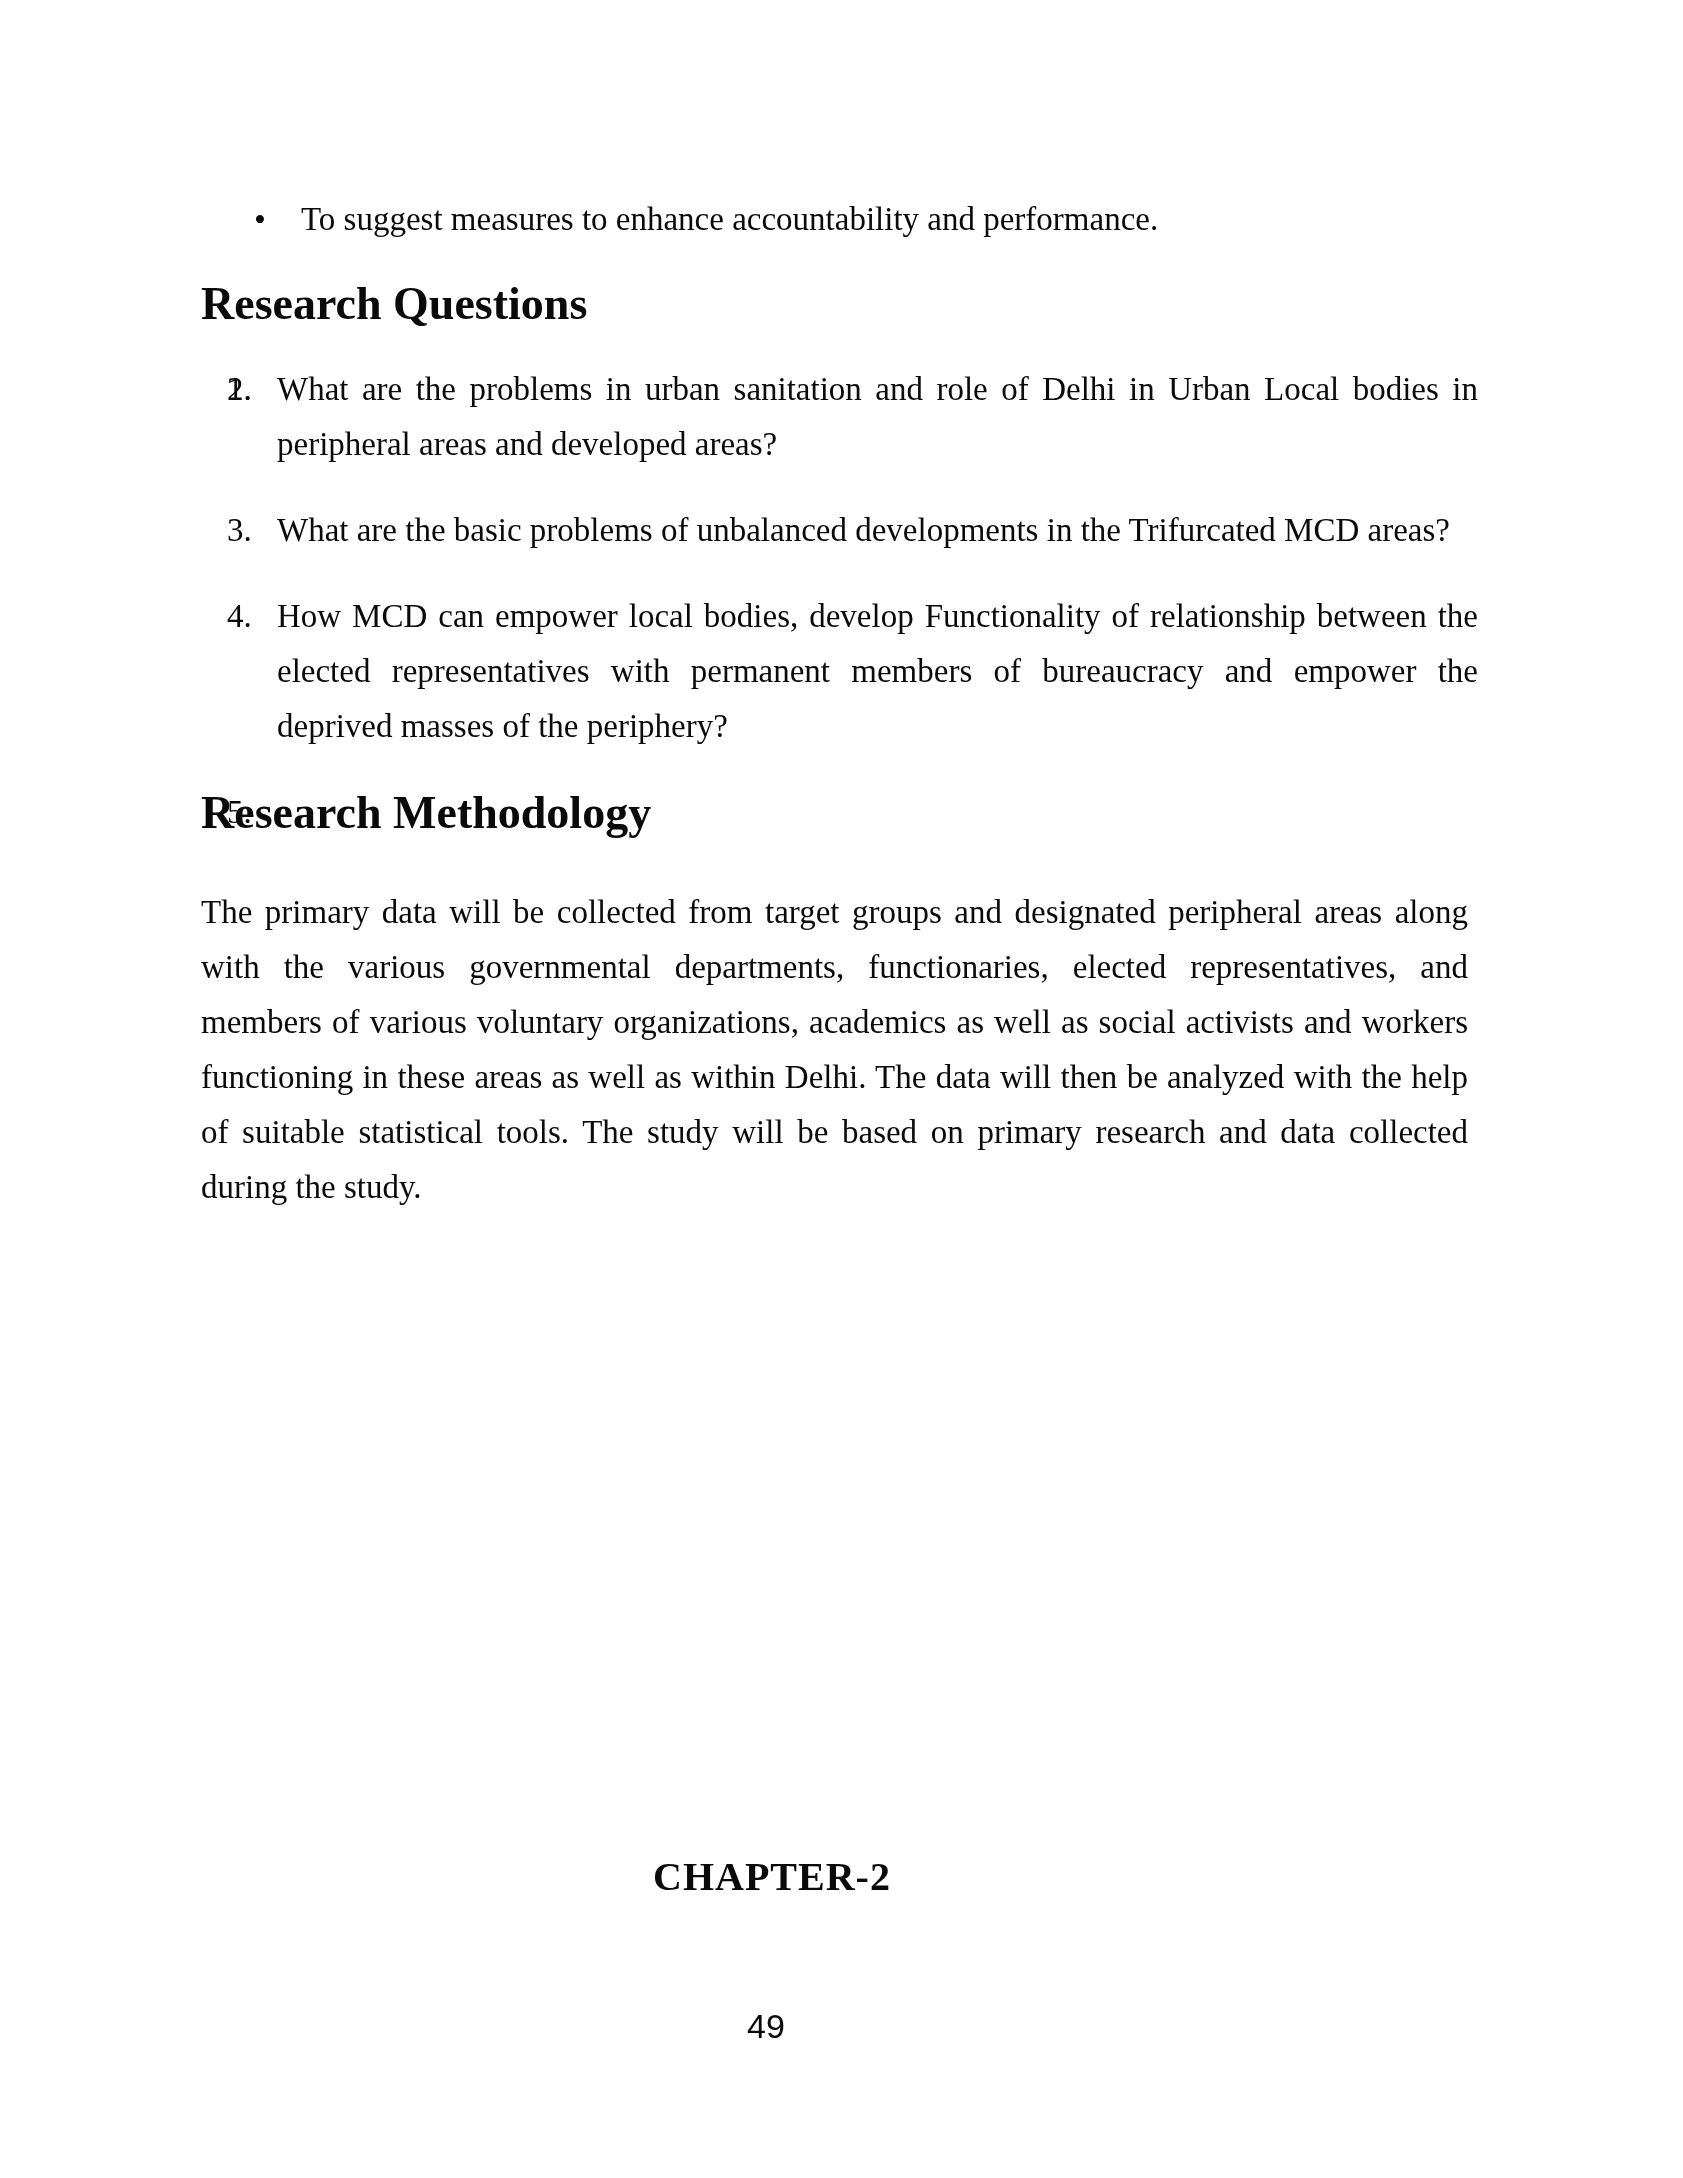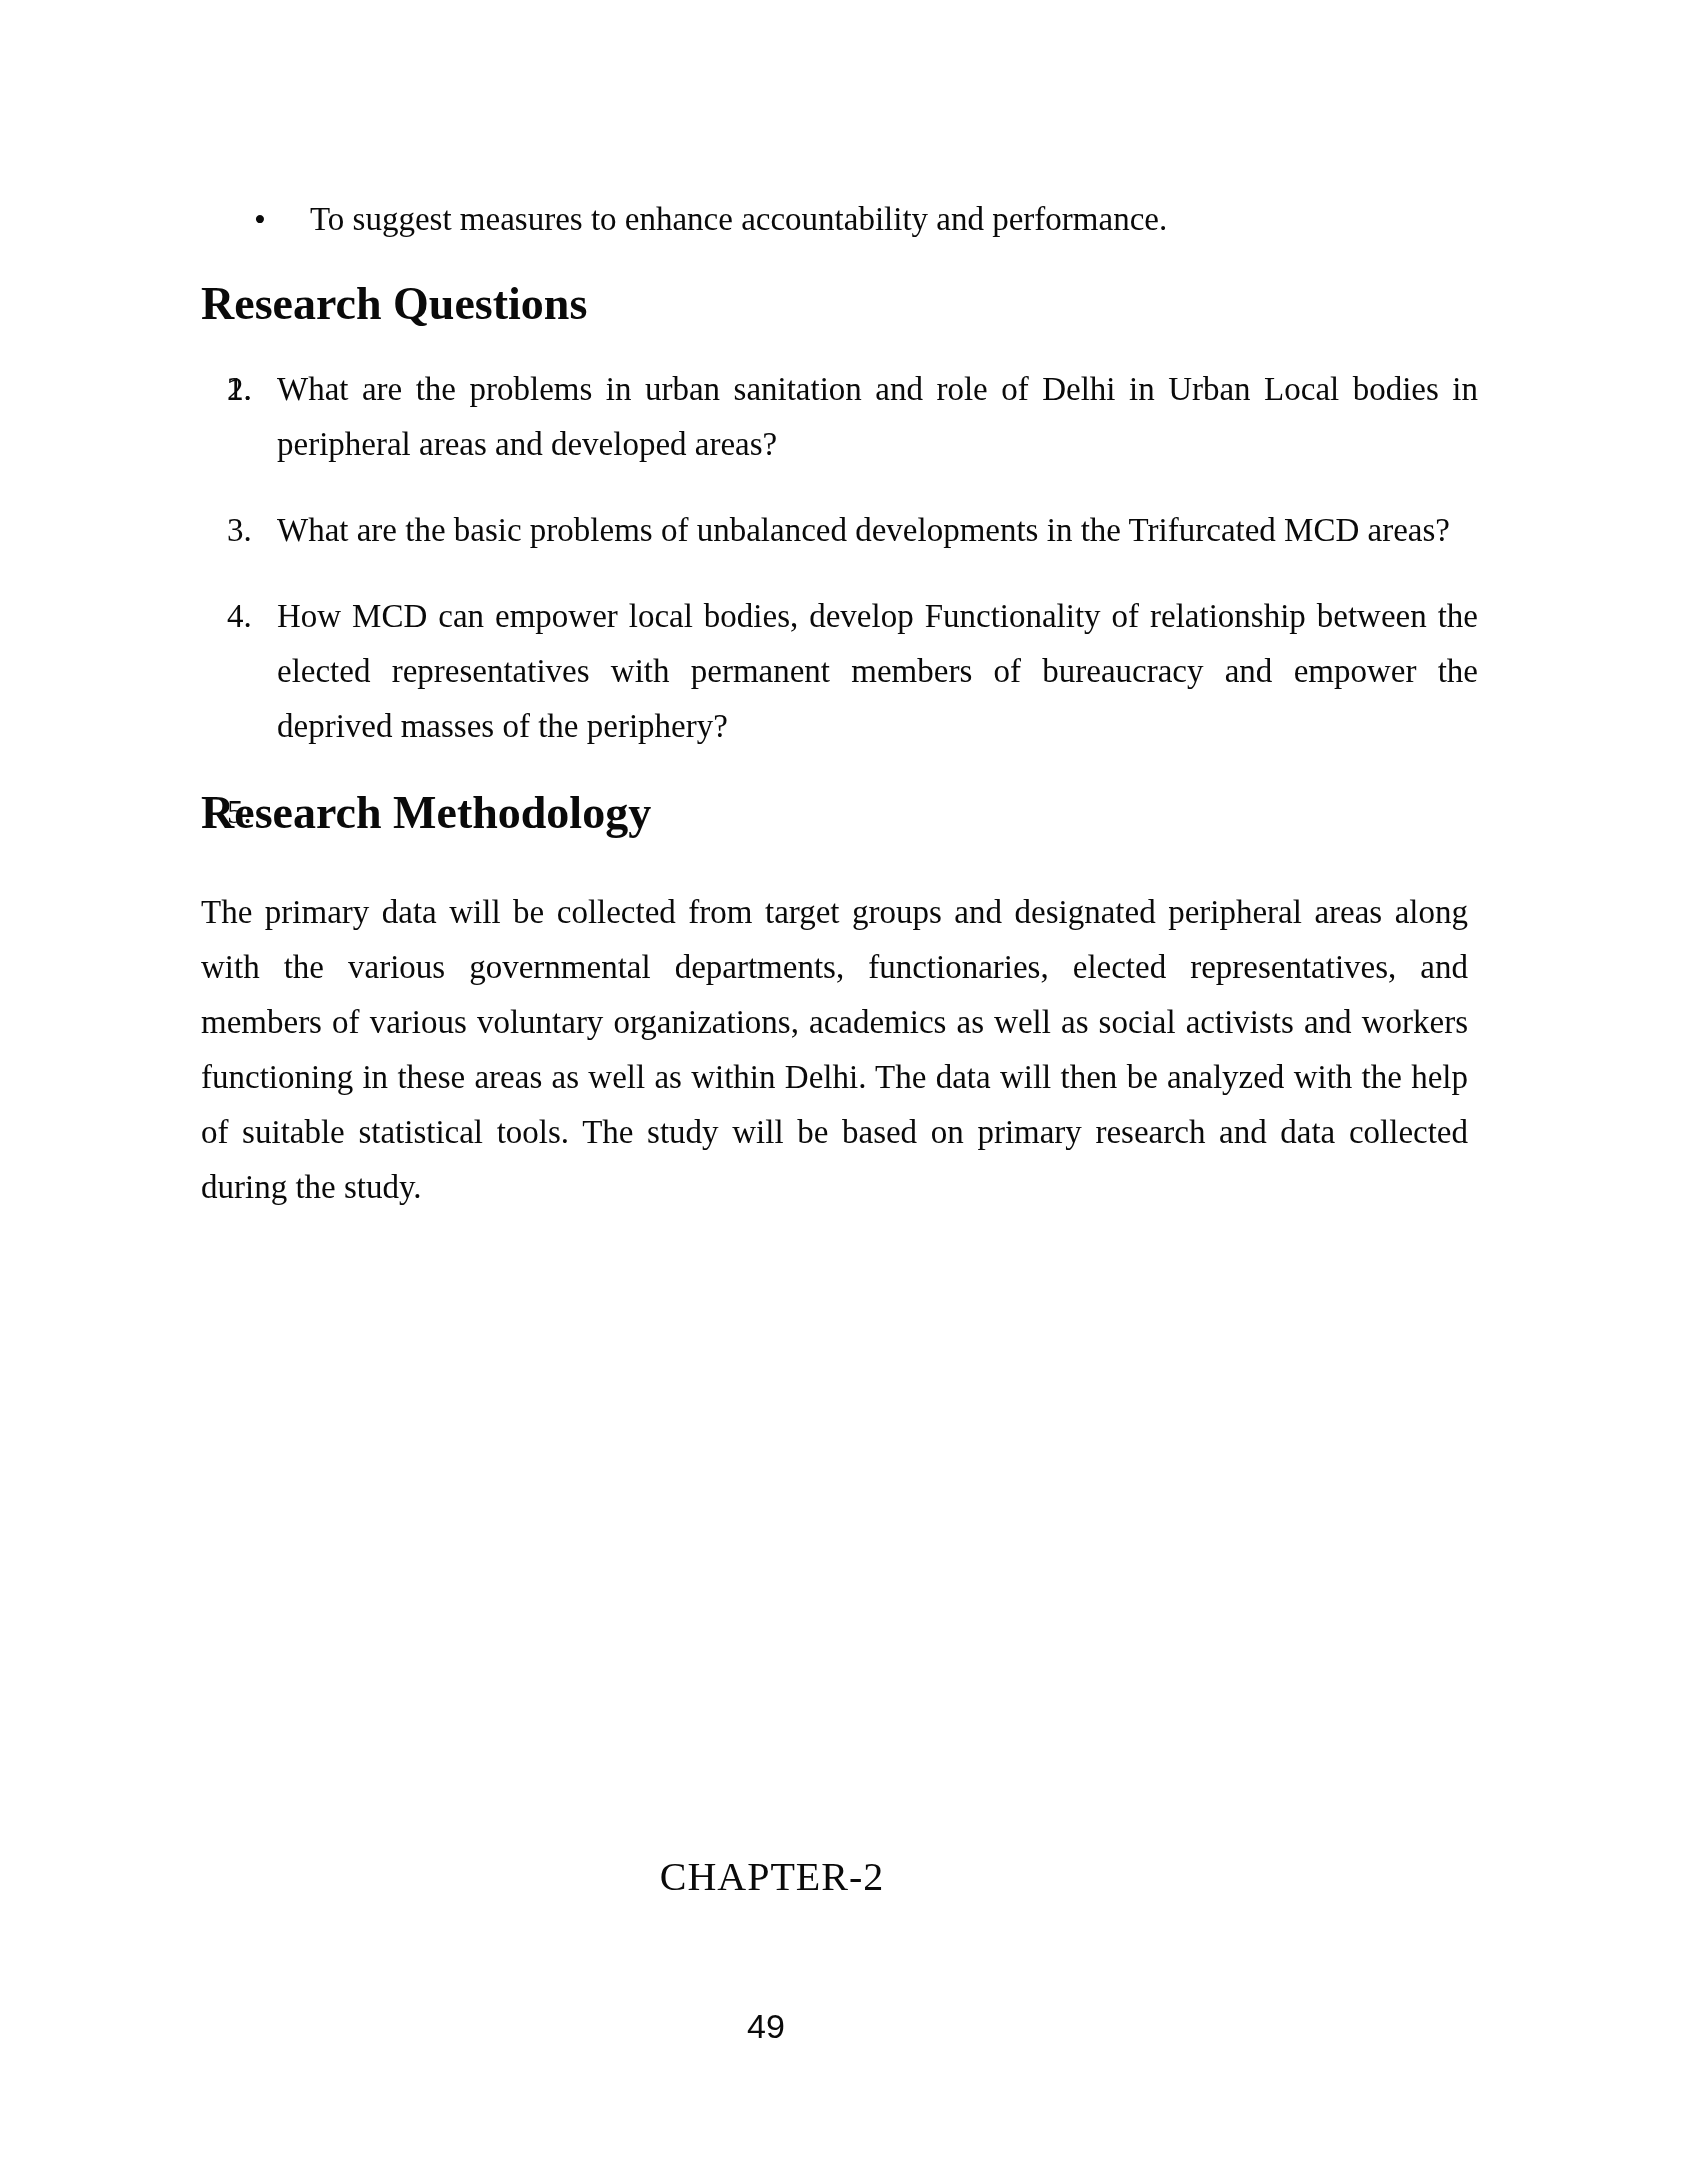--- a/index.html
+++ b/index.html
@@ -24,21 +24,20 @@
     display: flex;
     padding-left: 53px;
   }
   .bullet-marker {
     flex: none;
     width: 47px;
     font-size: 34px;
   }
   .bullet-text {
     flex: 1;
-    margin-left: 9px;
   }
   .heading {
     font-weight: bold;
     font-size: 46px;
     margin: 29px 0 0 0;
   }
   .heading.methodology {
     margin-top: 24px;
   }
   .rq-list {
@@ -64,21 +63,21 @@
     text-align: justify;
   }
   .chapter-heading {
     position: absolute;
     top: 1852px;
     left: 0;
     width: 1683px;
     box-sizing: border-box;
     padding-right: 139px;
     text-align: center;
-    font-weight: normal;
+    font-weight: bold;
     font-size: 40px;
     line-height: 50px;
     letter-spacing: 1px;
   }
   .page-number {
     position: absolute;
     top: 2006px;
     left: 0;
     width: 1532px;
     text-align: center;

